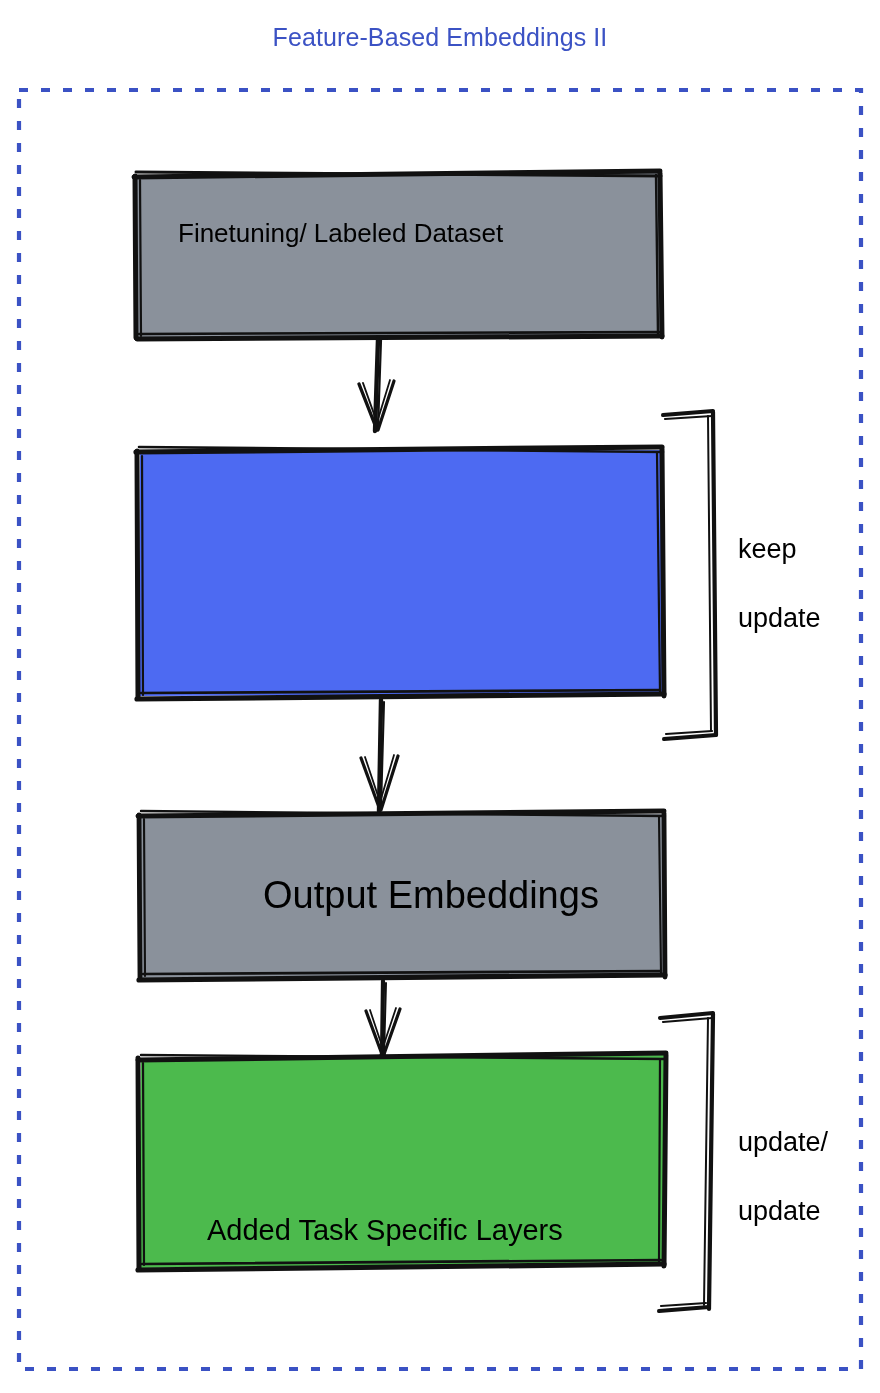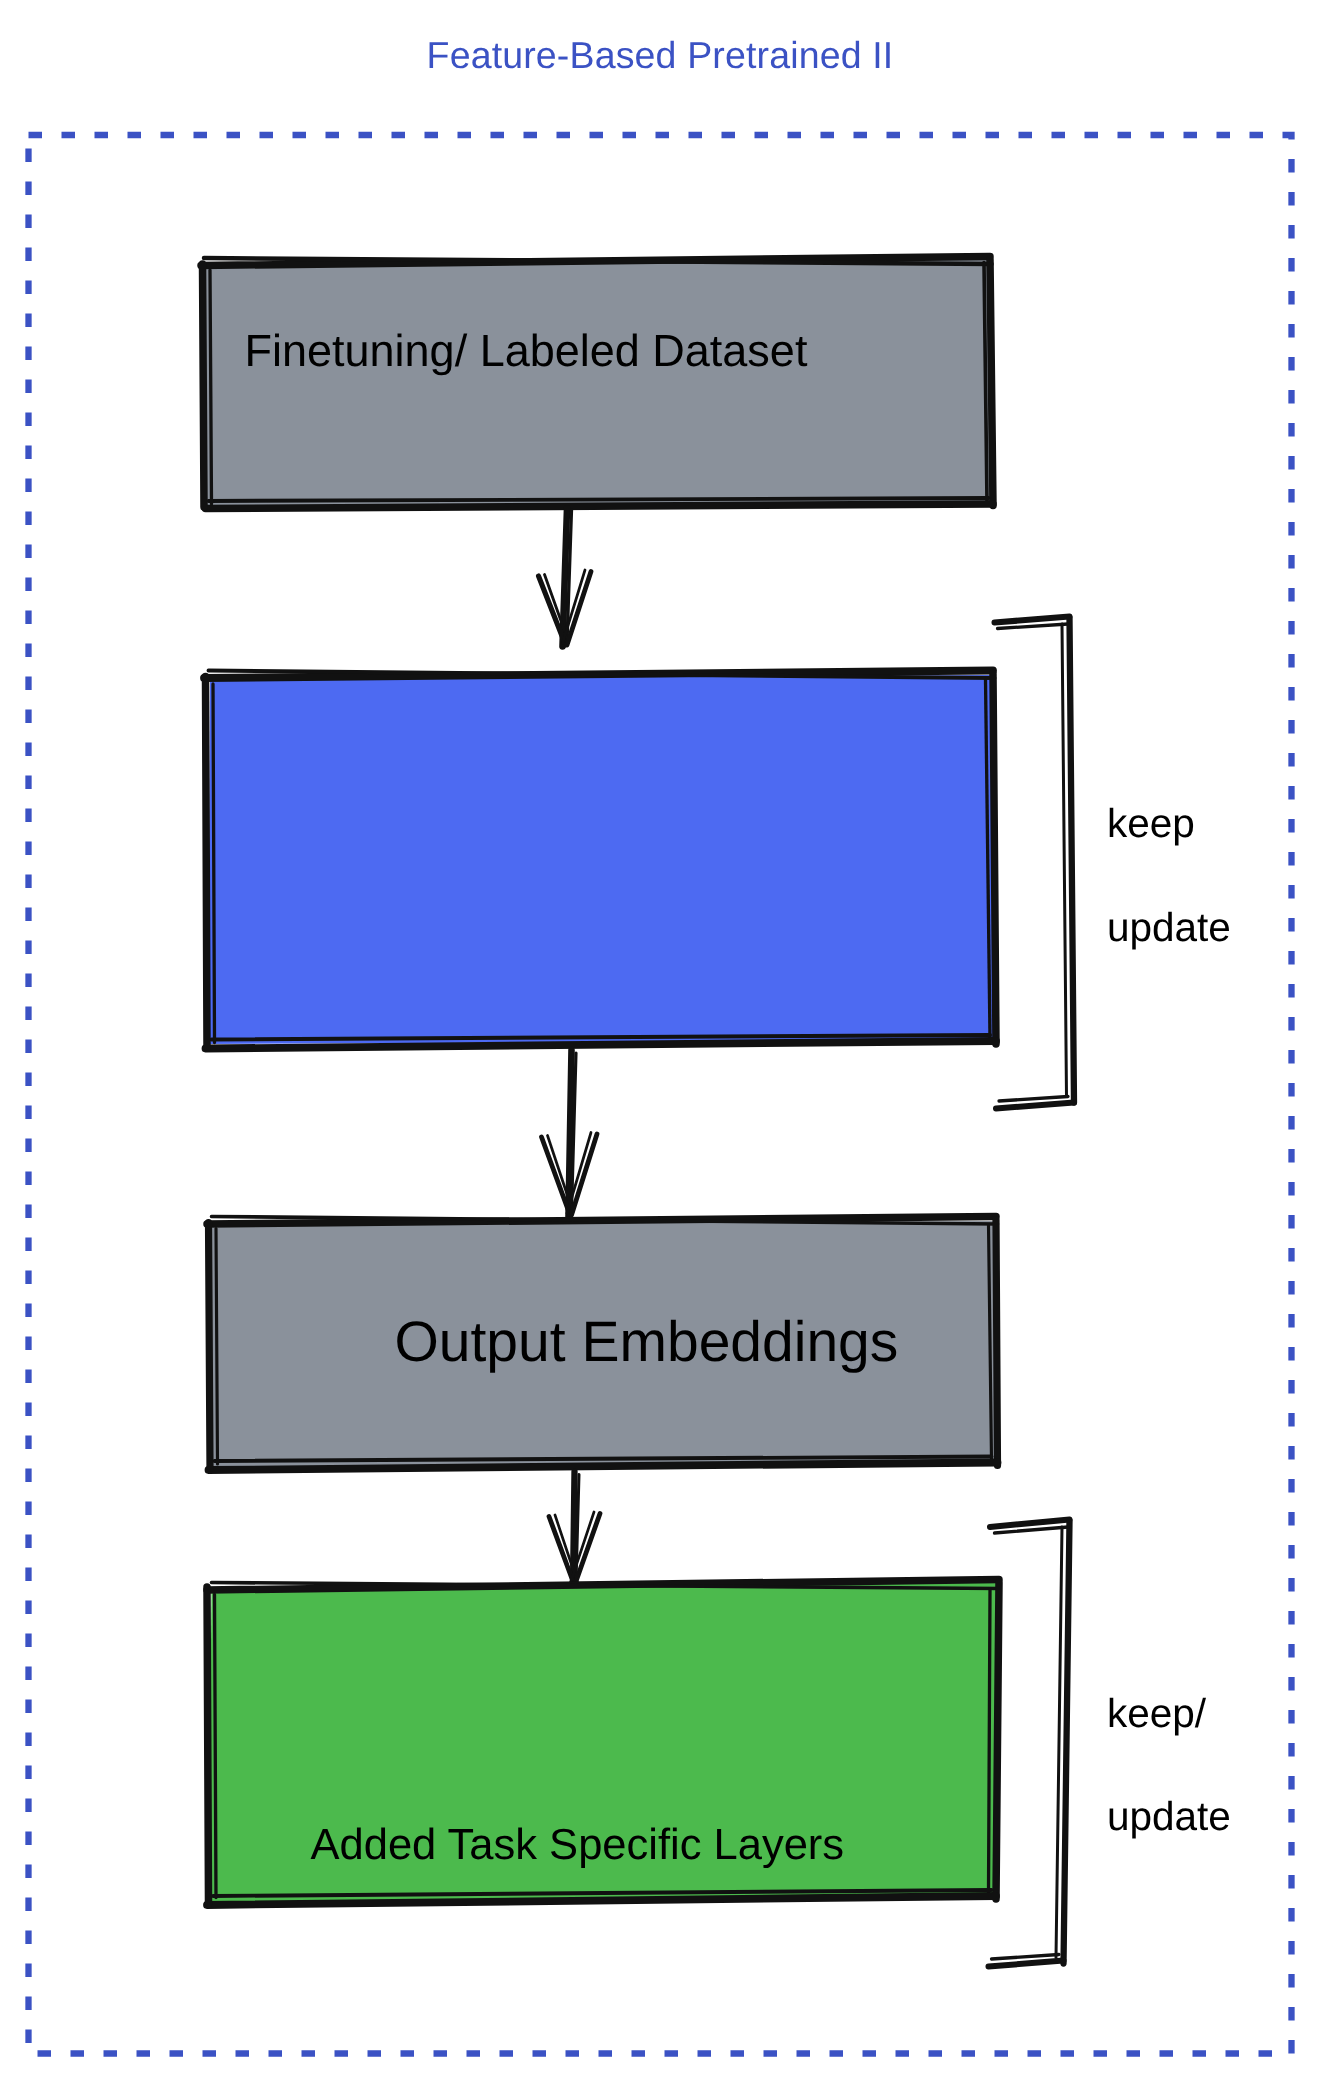--- a/index.html
+++ b/index.html
@@ -35,23 +35,23 @@
     font-family: "Liberation Sans", sans-serif;
     letter-spacing: 0.1px;
   }
   .boxlabel {
     position: absolute;
     font-family: "Liberation Sans", sans-serif;
     color: #000000;
     white-space: nowrap;
   }
   .lbl-dataset {
-    left: 163px;
+    left: 178px;
     top: 218px;
-    font-size: 30px;
+    font-size: 26px;
   }
   .lbl-pretrained {
     left: 283px;
     top: 557px;
     font-size: 28px;
   }
   .lbl-embeddings {
     left: 263px;
     top: 874px;
     font-size: 38px;
@@ -76,21 +76,21 @@
   .side-train {
     left: 738px;
     top: 1090px;
   }
 </style>
 </head>
 <body>
 
 <div id="canvas">
 
-  <div class="ttl">Feature-Based Pretrained II</div>
+  <div class="ttl">Feature-Based Embeddings II</div>
 
   <svg id="diagram-svg" viewBox="0 0 880 1393" xmlns="http://www.w3.org/2000/svg">
 
     <rect x="19" y="90" width="842" height="1279" fill="none" stroke="#3b52c4" stroke-width="4.2" stroke-dasharray="9 13" stroke-linecap="butt"></rect>
 
     <g>
       <path d="M137,176 L659,171 L661,336 L136,337 Z" fill="#8a919b"></path>
       <path d="M134,177 L660,171" fill="none" stroke="#111111" stroke-width="5" stroke-linecap="round"></path>
       <path d="M136,172 L661,176" fill="none" stroke="#111111" stroke-width="3" stroke-linecap="round"></path>
       <path d="M660,173 L662,337" fill="none" stroke="#111111" stroke-width="5" stroke-linecap="round"></path>
@@ -185,17 +185,17 @@
 
   <div class="boxlabel lbl-dataset">Finetuning/ Labeled Dataset</div>
   <div class="boxlabel lbl-embeddings">Output Embeddings</div>
   <div class="boxlabel lbl-layers">Added Task Specific Layers</div>
 
   <div class="sidelabel side-frozen">
     <div>keep</div>
     <div>update</div>
   </div>
   <div class="sidelabel side-train">
-    <div>keep/</div>
+    <div>update/</div>
     <div>update</div>
   </div>
 
 </div>
 
 </body></html>

